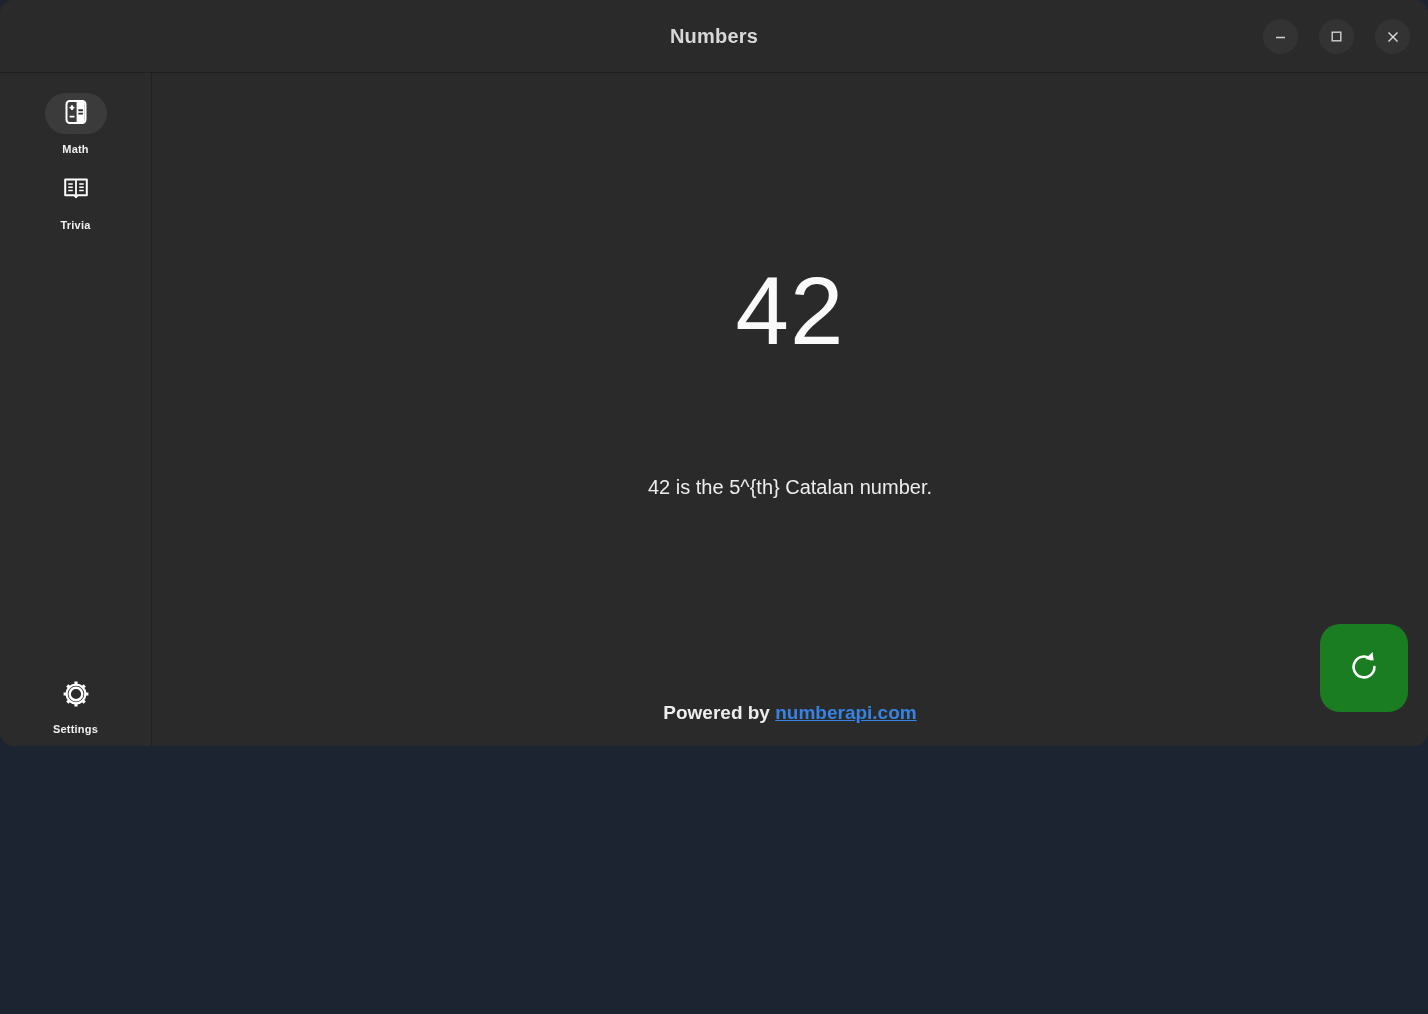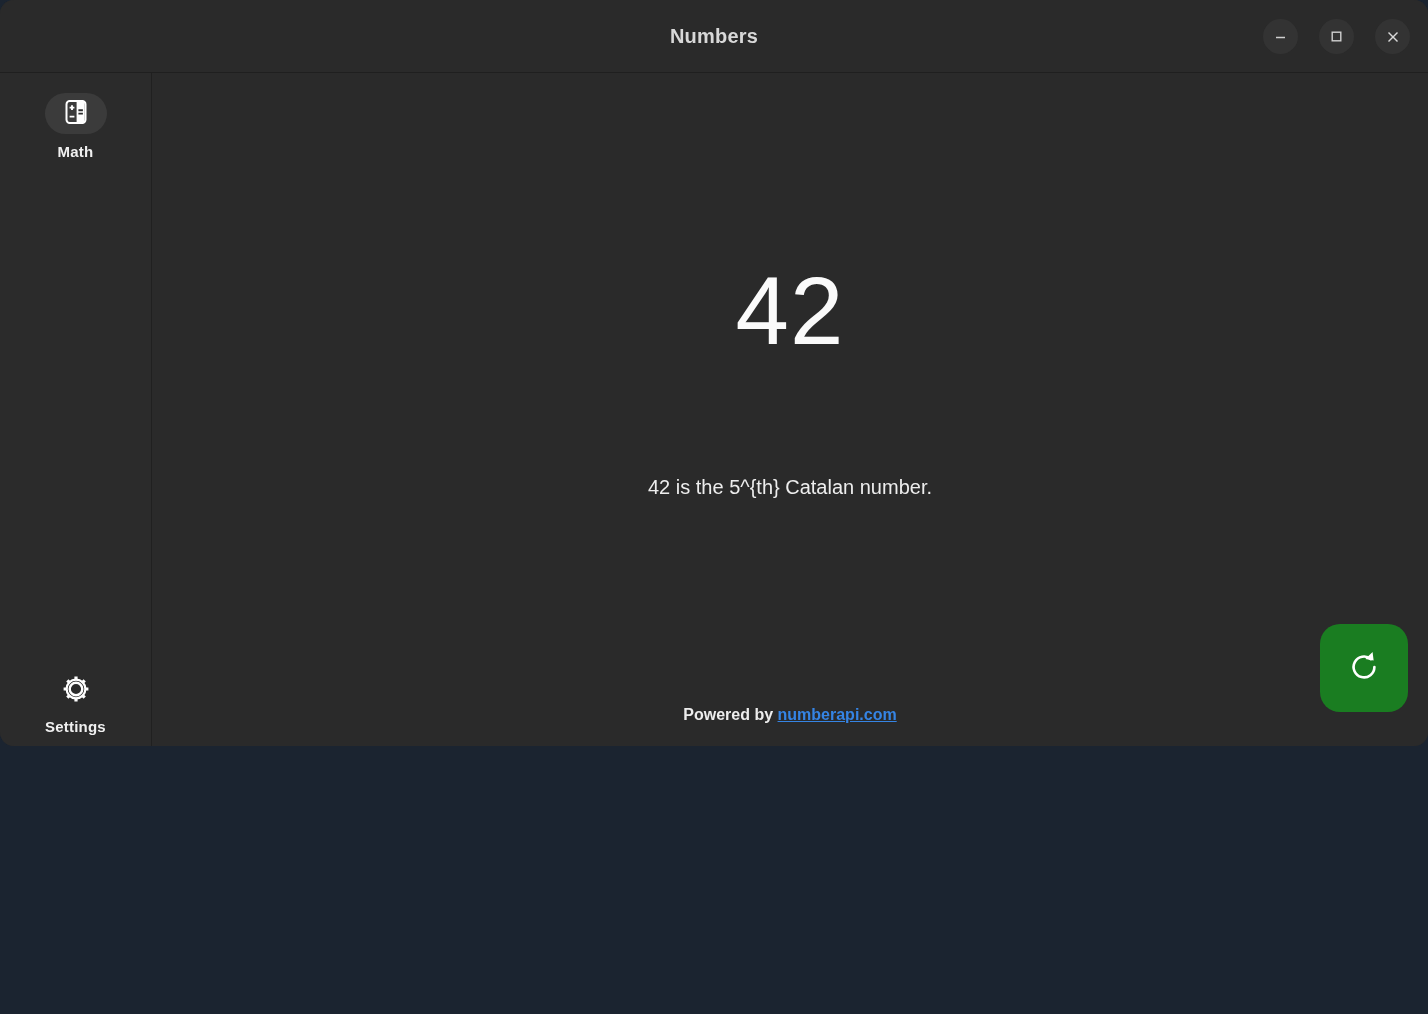--- a/index.html
+++ b/index.html
@@ -102,21 +102,21 @@
     border-radius: 21px;
     display: flex;
     align-items: center;
     justify-content: center;
     margin-bottom: 9px;
   }
   .nav-item.selected .nav-icon-pill {
     background: #3b3b3b;
   }
   .nav-label {
-    font-size: 15px;
+    font-size: 11px;
     font-weight: bold;
     color: #f0f0f0;
     letter-spacing: 0.2px;
   }
   #sidebar-spacer { flex: 1; }
   #settings-item {
     display: flex;
     flex-direction: column;
     align-items: center;
     padding-bottom: 11px;
@@ -152,21 +152,21 @@
     text-align: center;
     max-width: 880px;
     line-height: 1.45;
   }
   #footer {
     position: absolute;
     left: 0;
     right: 0;
     bottom: 22px;
     text-align: center;
-    font-size: 16px;
+    font-size: 19px;
     font-weight: bold;
     color: #ededed;
   }
   #footer-link {
     color: #3584e4;
     text-decoration: underline;
     cursor: pointer;
   }
   #refresh-button {
     position: absolute;
@@ -234,20 +234,37 @@
                 <line x1="11" y1="8.2" x2="11" y2="13" stroke="#ffffff" stroke-width="1.9"></line>
                 <line x1="8.6" y1="19.6" x2="13.4" y2="19.6" stroke="#ffffff" stroke-width="1.9"></line>
                 <line x1="17.4" y1="13.2" x2="21.9" y2="13.2" stroke="#2b2b2b" stroke-width="1.9"></line>
                 <line x1="17.4" y1="16.6" x2="21.9" y2="16.6" stroke="#2b2b2b" stroke-width="1.9"></line>
               </svg>
             </span>
           </div>
           <div class="nav-label">Math</div>
         </div>
 
+        <div class="nav-item">
+          <div class="nav-icon-pill">
+            <span>
+              <svg width="30" height="30" viewBox="0 0 30 30">
+                <path d="M4.2 6.5 H25.8 V22.2 H16.6 L15 24.2 L13.4 22.2 H4.2 Z" fill="none" stroke="#ffffff" stroke-width="2" stroke-linejoin="round"></path>
+                <line x1="15" y1="7.2" x2="15" y2="22" stroke="#ffffff" stroke-width="1.8"></line>
+                <line x1="7.3" y1="11" x2="11.8" y2="11" stroke="#ffffff" stroke-width="1.5"></line>
+                <line x1="7.3" y1="14.2" x2="11.8" y2="14.2" stroke="#ffffff" stroke-width="1.5"></line>
+                <line x1="7.3" y1="17.4" x2="11.8" y2="17.4" stroke="#ffffff" stroke-width="1.5"></line>
+                <line x1="18.2" y1="11" x2="22.7" y2="11" stroke="#ffffff" stroke-width="1.5"></line>
+                <line x1="18.2" y1="14.2" x2="22.7" y2="14.2" stroke="#ffffff" stroke-width="1.5"></line>
+                <line x1="18.2" y1="17.4" x2="22.7" y2="17.4" stroke="#ffffff" stroke-width="1.5"></line>
+              </svg>
+            </span>
+          </div>
+          <div class="nav-label">Trivia</div>
+        </div>
 
 
       </div>
 
       <div id="sidebar-spacer"></div>
 
       <div id="settings-item">
         <div class="nav-icon-pill">
           <span>
             <svg width="32" height="32" viewBox="0 0 32 32">

